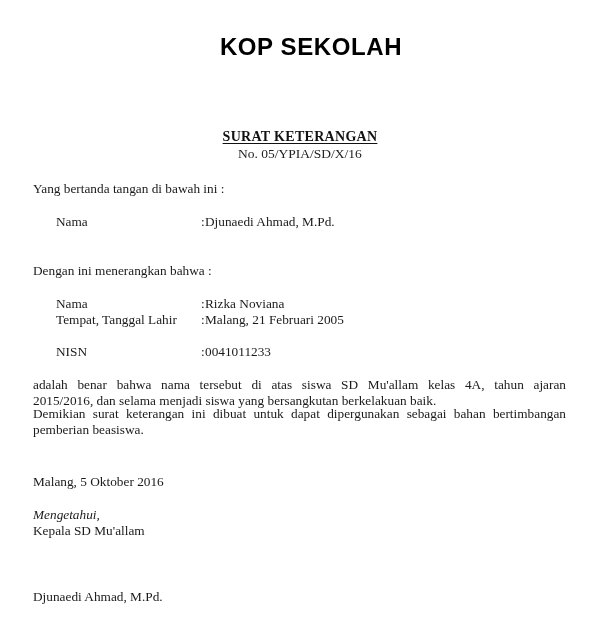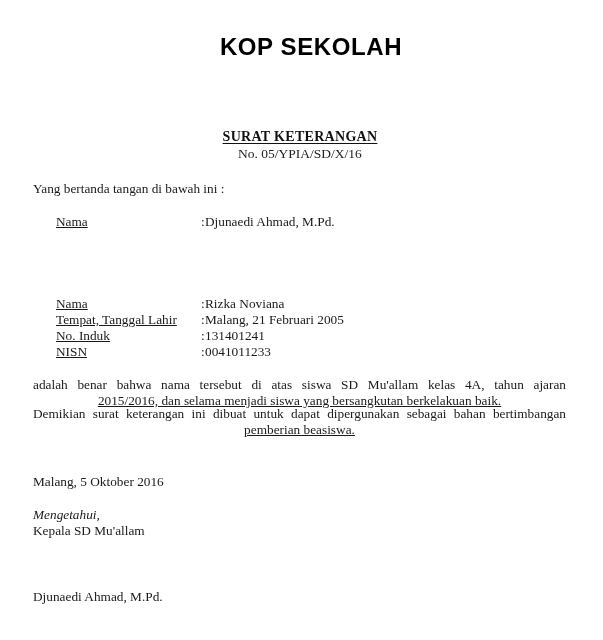--- a/index.html
+++ b/index.html
@@ -68,70 +68,66 @@
     .row {
       position: absolute;
       left: 56px;
       height: 16px;
       line-height: 16px;
       white-space: nowrap;
     }
     .row .lbl {
       display: inline-block;
       width: 145px;
-      text-decoration: underline;
     }
     .row .sep {
       display: inline-block;
       width: 4px;
     }
     .para {
       position: absolute;
       left: 33px;
       width: 533px;
       line-height: 16px;
       text-align: justify;
     }
     .para .l1 {
       display: block;
       text-align-last: justify;
     }
     .para .l2 {
       display: block;
-      text-align: center;
-      text-decoration: underline;
+      text-align: left;
     }
   </style>
 </head>
 <body>
 
 <div class="page">
 
   <div class="kop">KOP SEKOLAH</div>
 
   <div class="title-block">
     <span class="title">SURAT KETERANGAN</span>
     <span class="number">No. 05/YPIA/SD/X/16</span>
   </div>
 
   <div class="line" style="top:181px;">Yang bertanda tangan di bawah ini  :</div>
 
   <div class="row" style="top:214px;">
     <span class="lbl">Nama</span><span class="sep">:</span><span class="val">Djunaedi Ahmad, M.Pd.</span>
   </div>
 
+  <div class="line" style="top:263px;">Dengan ini menerangkan bahwa :</div>
 
   <div class="row" style="top:296px;">
     <span class="lbl">Nama</span><span class="sep">:</span><span class="val">Rizka Noviana</span>
   </div>
   <div class="row" style="top:312px;">
     <span class="lbl">Tempat, Tanggal Lahir</span><span class="sep">:</span><span class="val">Malang, 21 Februari 2005</span>
-  </div>
-  <div class="row" style="top:328px;">
-    <span class="lbl">No. Induk</span><span class="sep">:</span><span class="val">131401241</span>
   </div>
   <div class="row" style="top:344px;">
     <span class="lbl">NISN</span><span class="sep">:</span><span class="val">0041011233</span>
   </div>
 
   <div class="para" style="top:377px;">
     <span class="l1">adalah benar bahwa nama tersebut di atas siswa SD Mu'allam kelas 4A, tahun ajaran</span>
     <span class="l2">2015/2016, dan selama menjadi siswa yang bersangkutan berkelakuan baik.</span>
   </div>
 

